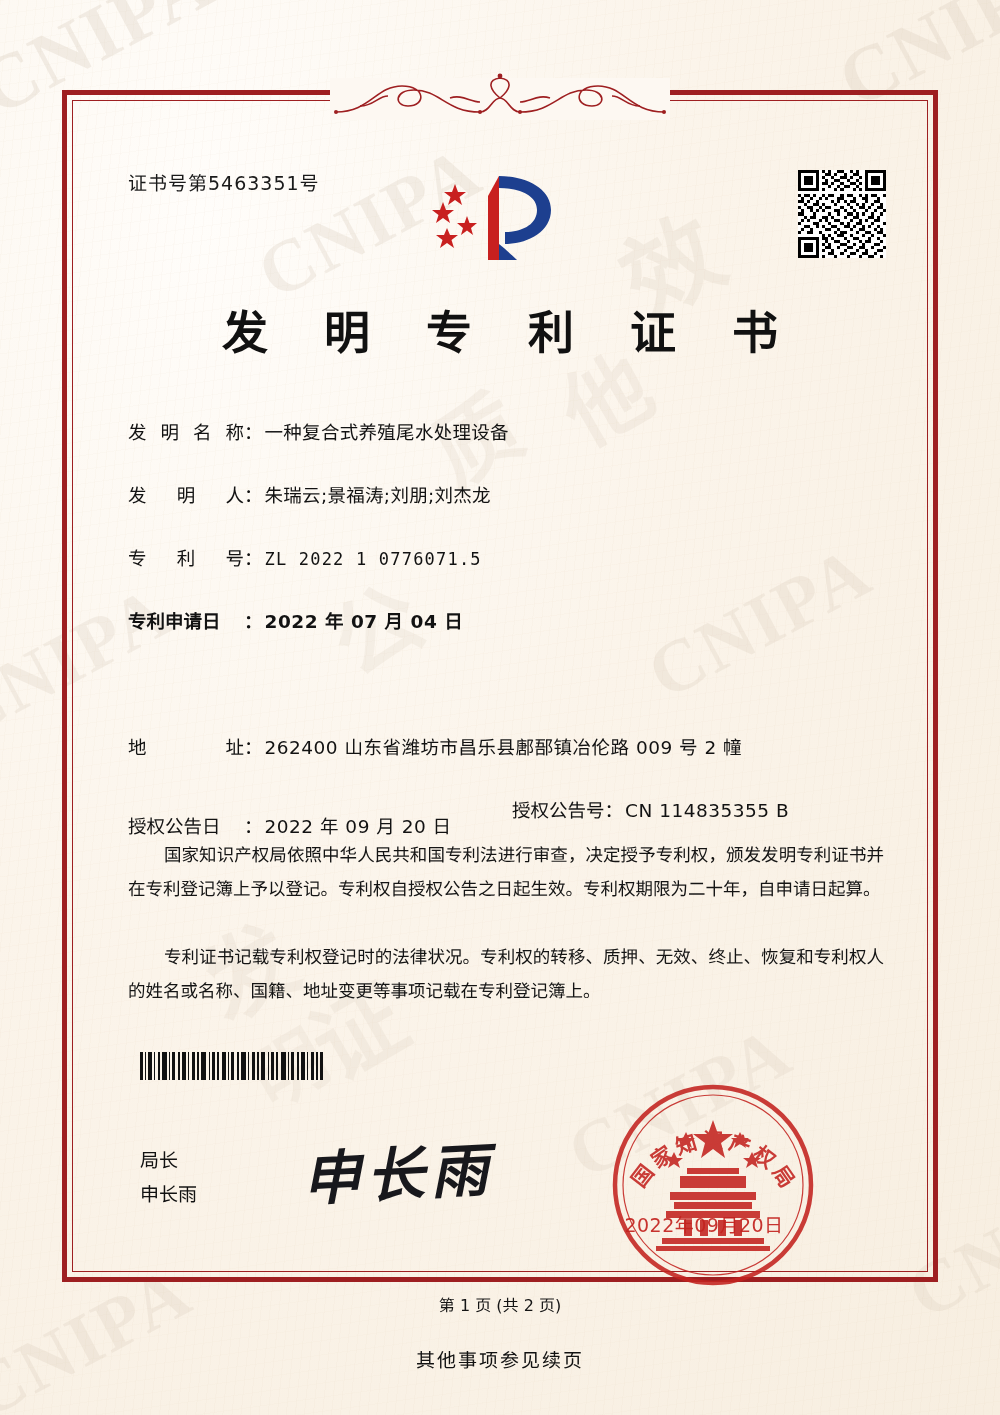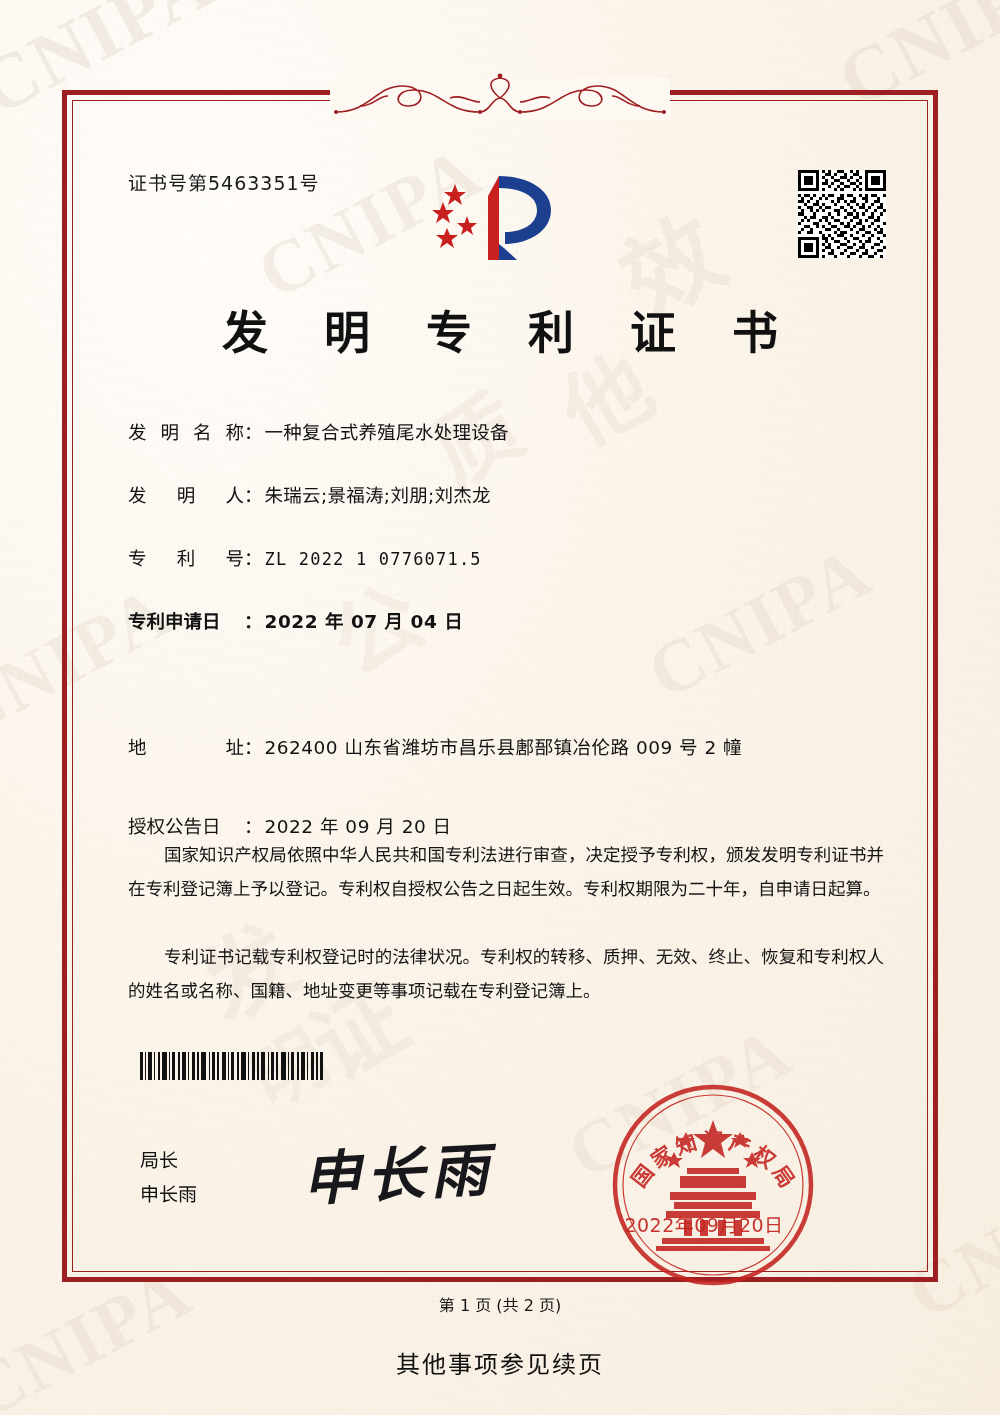--- a/index.html
+++ b/index.html
@@ -225,21 +225,21 @@
     position: absolute;
     left: 0; right: 0; top: 1192px;
     text-align: center;
     font-size: 16px;
     color: #151515;
   }
   #footer-note {
     position: absolute;
     left: 0; right: 0; top: 1345px;
     text-align: center;
-    font-size: 24px;
+    font-size: 19px;
     color: #111;
     letter-spacing: 2px;
     font-family: "DejaVu Sans", sans-serif;
   }
 </style>
 </head>
 <body>
 
 <div id="page">
   <div id="paper-bg"></div>
@@ -541,20 +541,23 @@
 
 
     <div class="field-row" style="top:633px;">
       <span class="field-label">地址</span><span class="field-colon">：</span><span class="field-value num-val">262400 山东省潍坊市昌乐县鄌郚镇冶伦路 009 号 2 幢</span>
     </div>
 
     <div class="field-row" style="top:712px;">
       <span class="field-label-wide">授权公告日</span><span class="field-colon">：</span><span class="field-value num-val">2022 年 09 月 20 日</span>
     </div>
 
+    <div id="pub-no" style="top:696px;">
+      <span>授权公告号</span><span class="field-colon">：</span><span class="num-val">CN 114835355 B</span>
+    </div>
 
     <div class="para" style="top:738px;">国家知识产权局依照中华人民共和国专利法进行审查，决定授予专利权，颁发发明专利证书并在专利登记簿上予以登记。专利权自授权公告之日起生效。专利权期限为二十年，自申请日起算。</div>
     <div class="para" style="top:840px;">专利证书记载专利权登记时的法律状况。专利权的转移、质押、无效、终止、恢复和专利权人的姓名或名称、国籍、地址变更等事项记载在专利登记簿上。</div>
 
     <div id="barcode">
       <i style="width:3px"></i>
         <i style="width:2px;background:transparent"></i>
       <i style="width:1px"></i>
         <i style="width:2px;background:transparent"></i>
       <i style="width:4px"></i>

